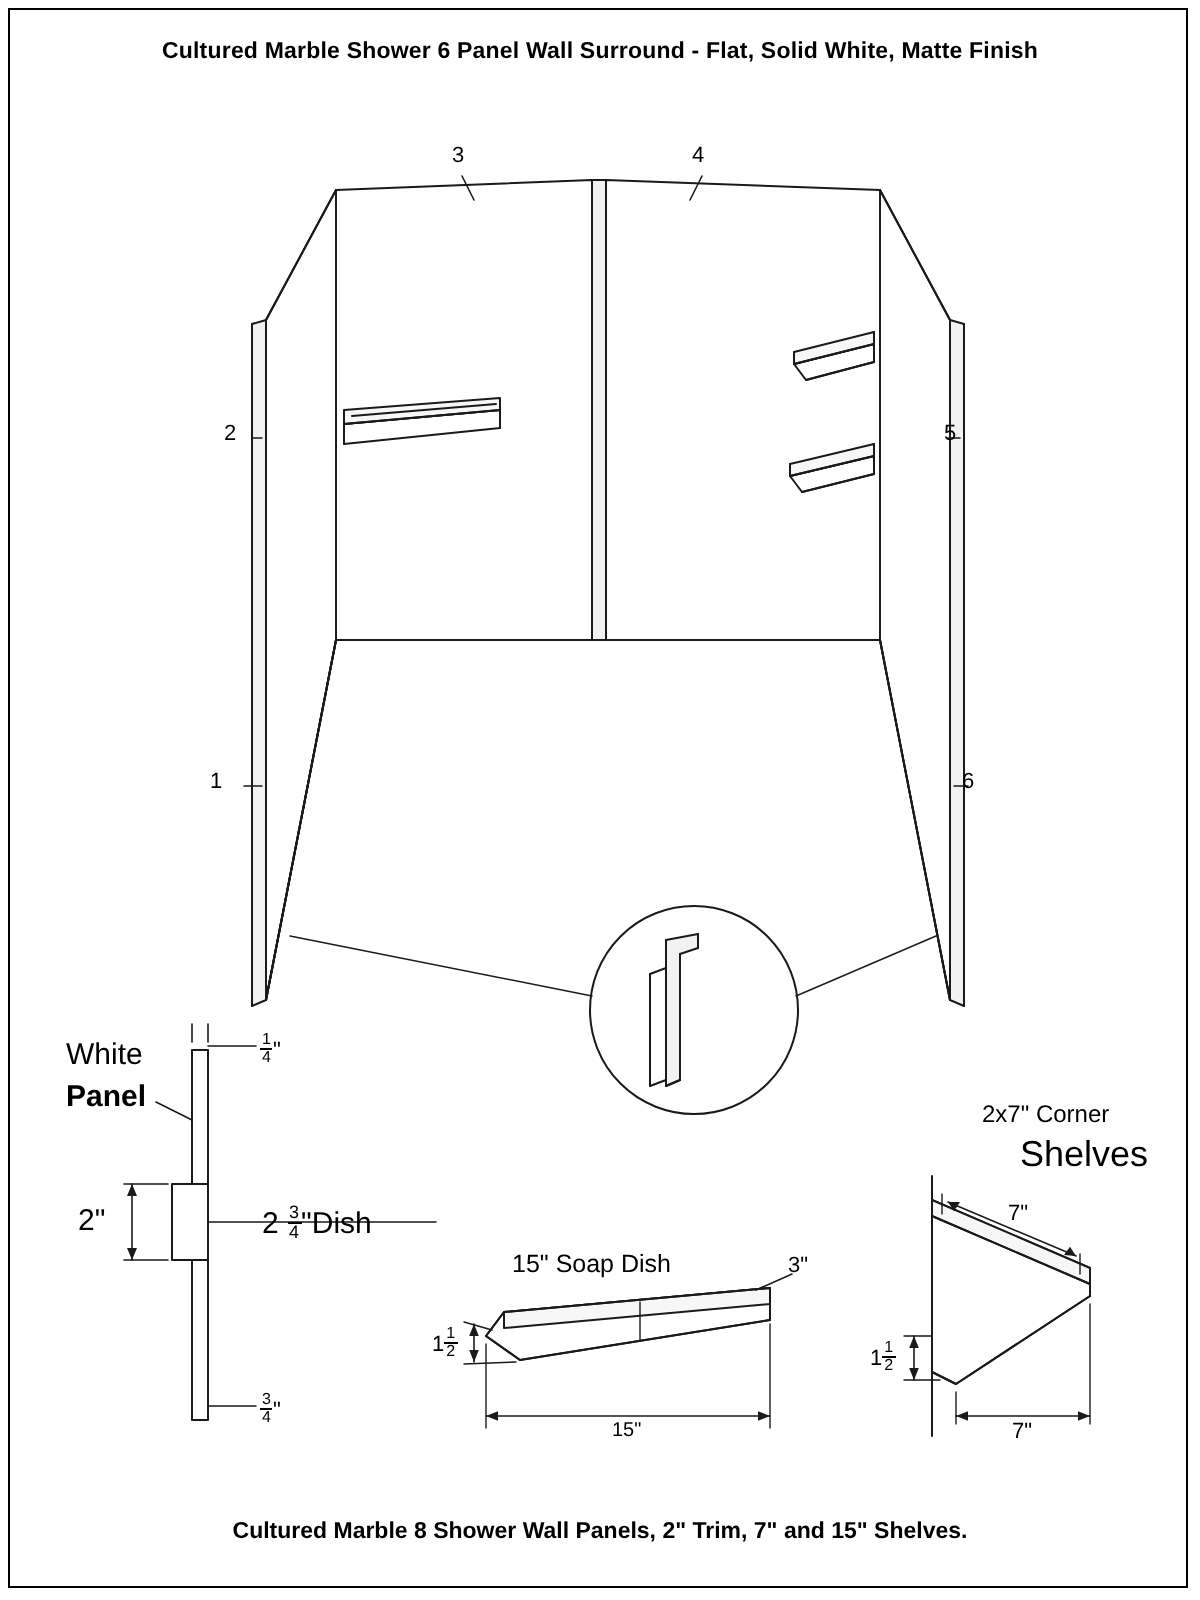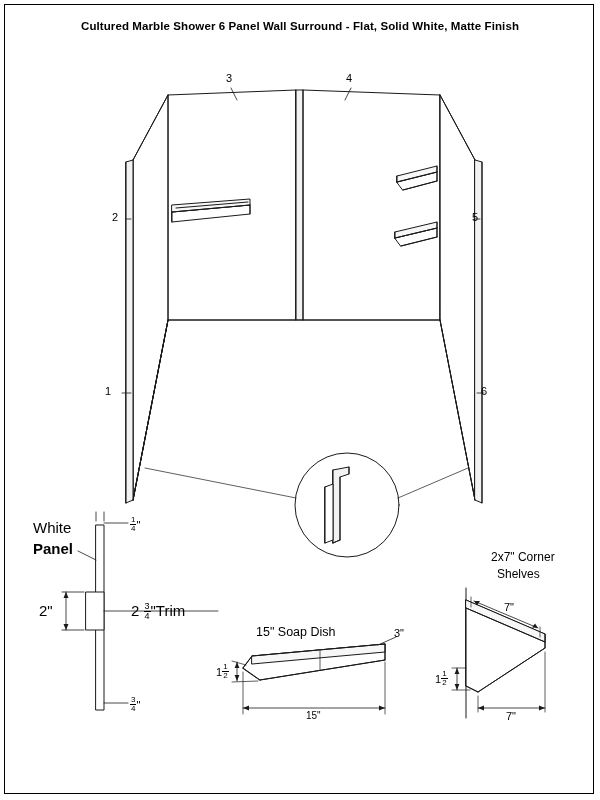--- a/index.html
+++ b/index.html
@@ -74,20 +74,21 @@
   .dim-15 { font-size: 10px; }
 </style>
 </head>
 <body>
 
 <div class="page">
 
   <div class="border-frame"></div>
 
   <div class="title">Cultured Marble Shower 6 Panel Wall Surround - Flat, Solid White, Matte Finish</div>
+  <div class="footer">Cultured Marble 8 Shower Wall Panels, 2" Trim, 7" and 15" Shelves.</div>
 
   <svg class="art" viewBox="0 0 600 800">
     <g fill="none" stroke="#1a1a1a" stroke-width="1" stroke-linejoin="round" stroke-linecap="round">
 
       <g>
         <polygon points="168,95 296,90 296,320 168,320" fill="#ffffff"></polygon>
         <polygon points="303,90 440,95 440,320 303,320" fill="#ffffff"></polygon>
 
         <polygon points="296,90 303,90 303,320 296,320" fill="#f2f2f2"></polygon>
         <line x1="296" y1="90" x2="296" y2="320"></line>
@@ -268,26 +269,26 @@
 
   <div class="lbl big" style="left:33px; top:519px;">White</div>
   <div class="lbl big" style="left:33px; top:540px;font-weight:bold;">Panel</div>
 
   <div class="lbl" style="left:130px; top:516px;"><span class="frac"><span class="num">1</span><span class="den">4</span></span><span>"</span></div>
 
   <div class="lbl" style="left:130px; top:696px;"><span class="frac"><span class="num">3</span><span class="den">4</span></span><span>"</span></div>
 
   <div class="lbl big" style="left:39px; top:602px;">2"</div>
 
-  <div class="lbl big" style="left:131px; top:602px;"><span>2</span> <span class="frac" style="font-size:9px;"><span class="num">3</span><span class="den">4</span></span><span>"</span><span>Trim</span></div>
+  <div class="lbl big" style="left:131px; top:602px;"><span>2</span> <span class="frac" style="font-size:9px;"><span class="num">3</span><span class="den">4</span></span><span>"</span><span>Dish</span></div>
 
   <div class="lbl" style="left:256px; top:625px; font-size:12.5px;">15" Soap Dish</div>
   <div class="lbl" style="left:394px; top:627px;">3"</div>
   <div class="lbl" style="left:216px; top:663px;"><span>1</span><span class="frac"><span class="num">1</span><span class="den">2</span></span></div>
   <div class="lbl dim-15" style="left:306px; top:710px;">15"</div>
 
   <div class="lbl" style="left:491px; top:550px; font-size:12px;">2x7" Corner</div>
-  <div class="lbl" style="left:497px; top:567px; font-size:12px;">Shelves</div>
+  <div class="lbl" style="left:510px; top:567px; font-size:18px;">Shelves</div>
   <div class="lbl" style="left:504px; top:601px;">7"</div>
   <div class="lbl" style="left:506px; top:710px;">7"</div>
   <div class="lbl" style="left:435px; top:670px;"><span>1</span><span class="frac"><span class="num">1</span><span class="den">2</span></span></div>
 
 </div>
 
 </body></html>

